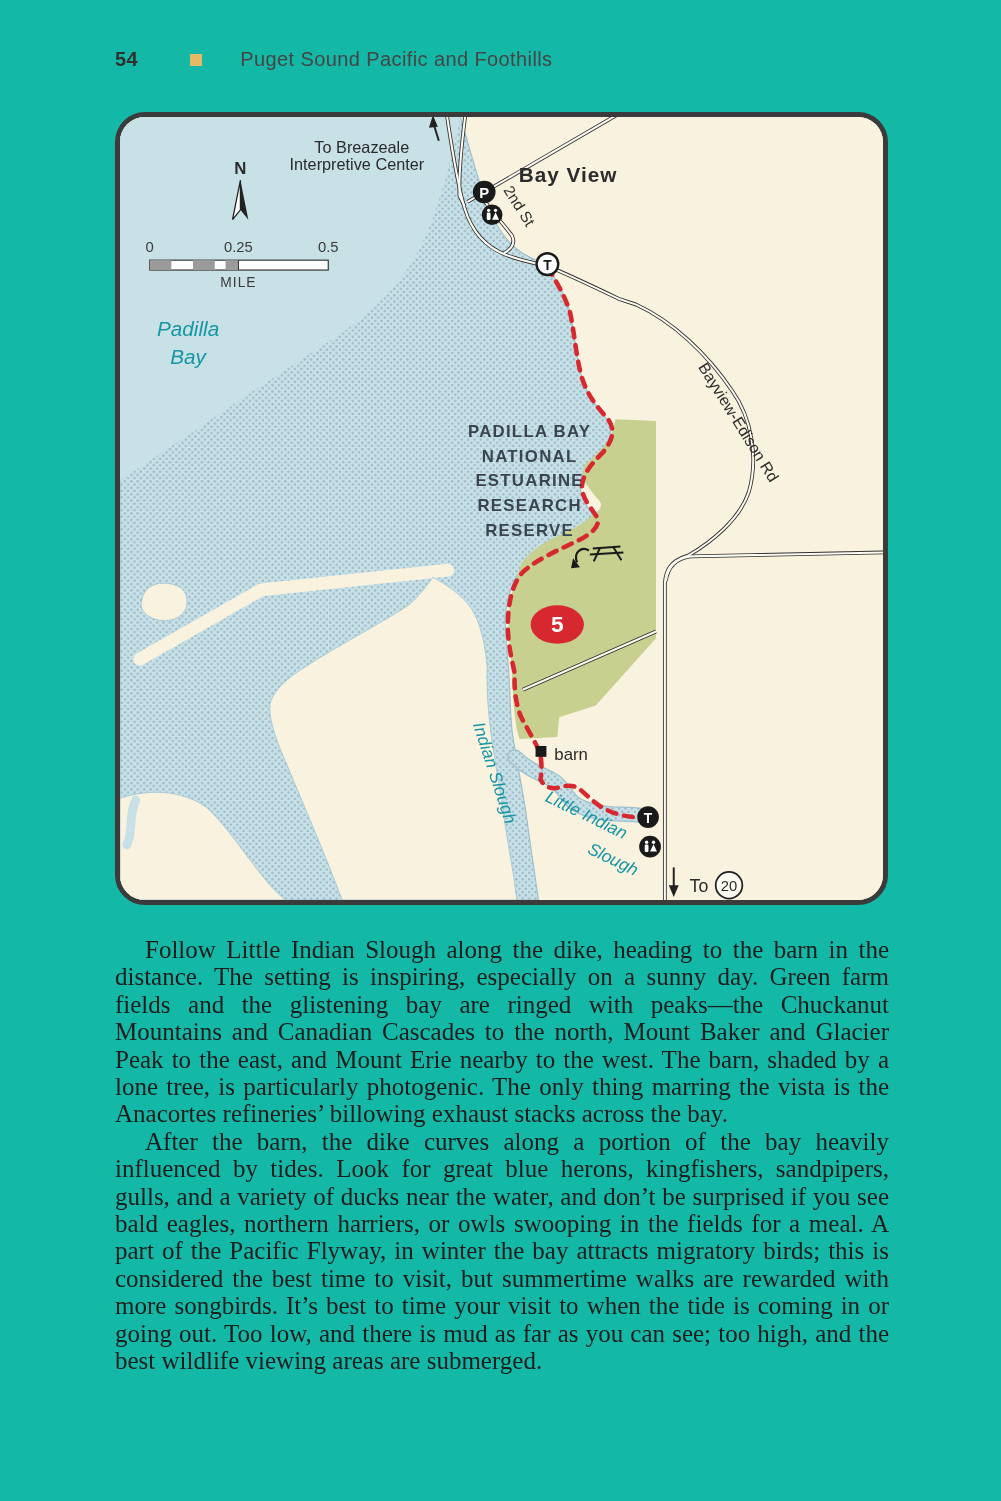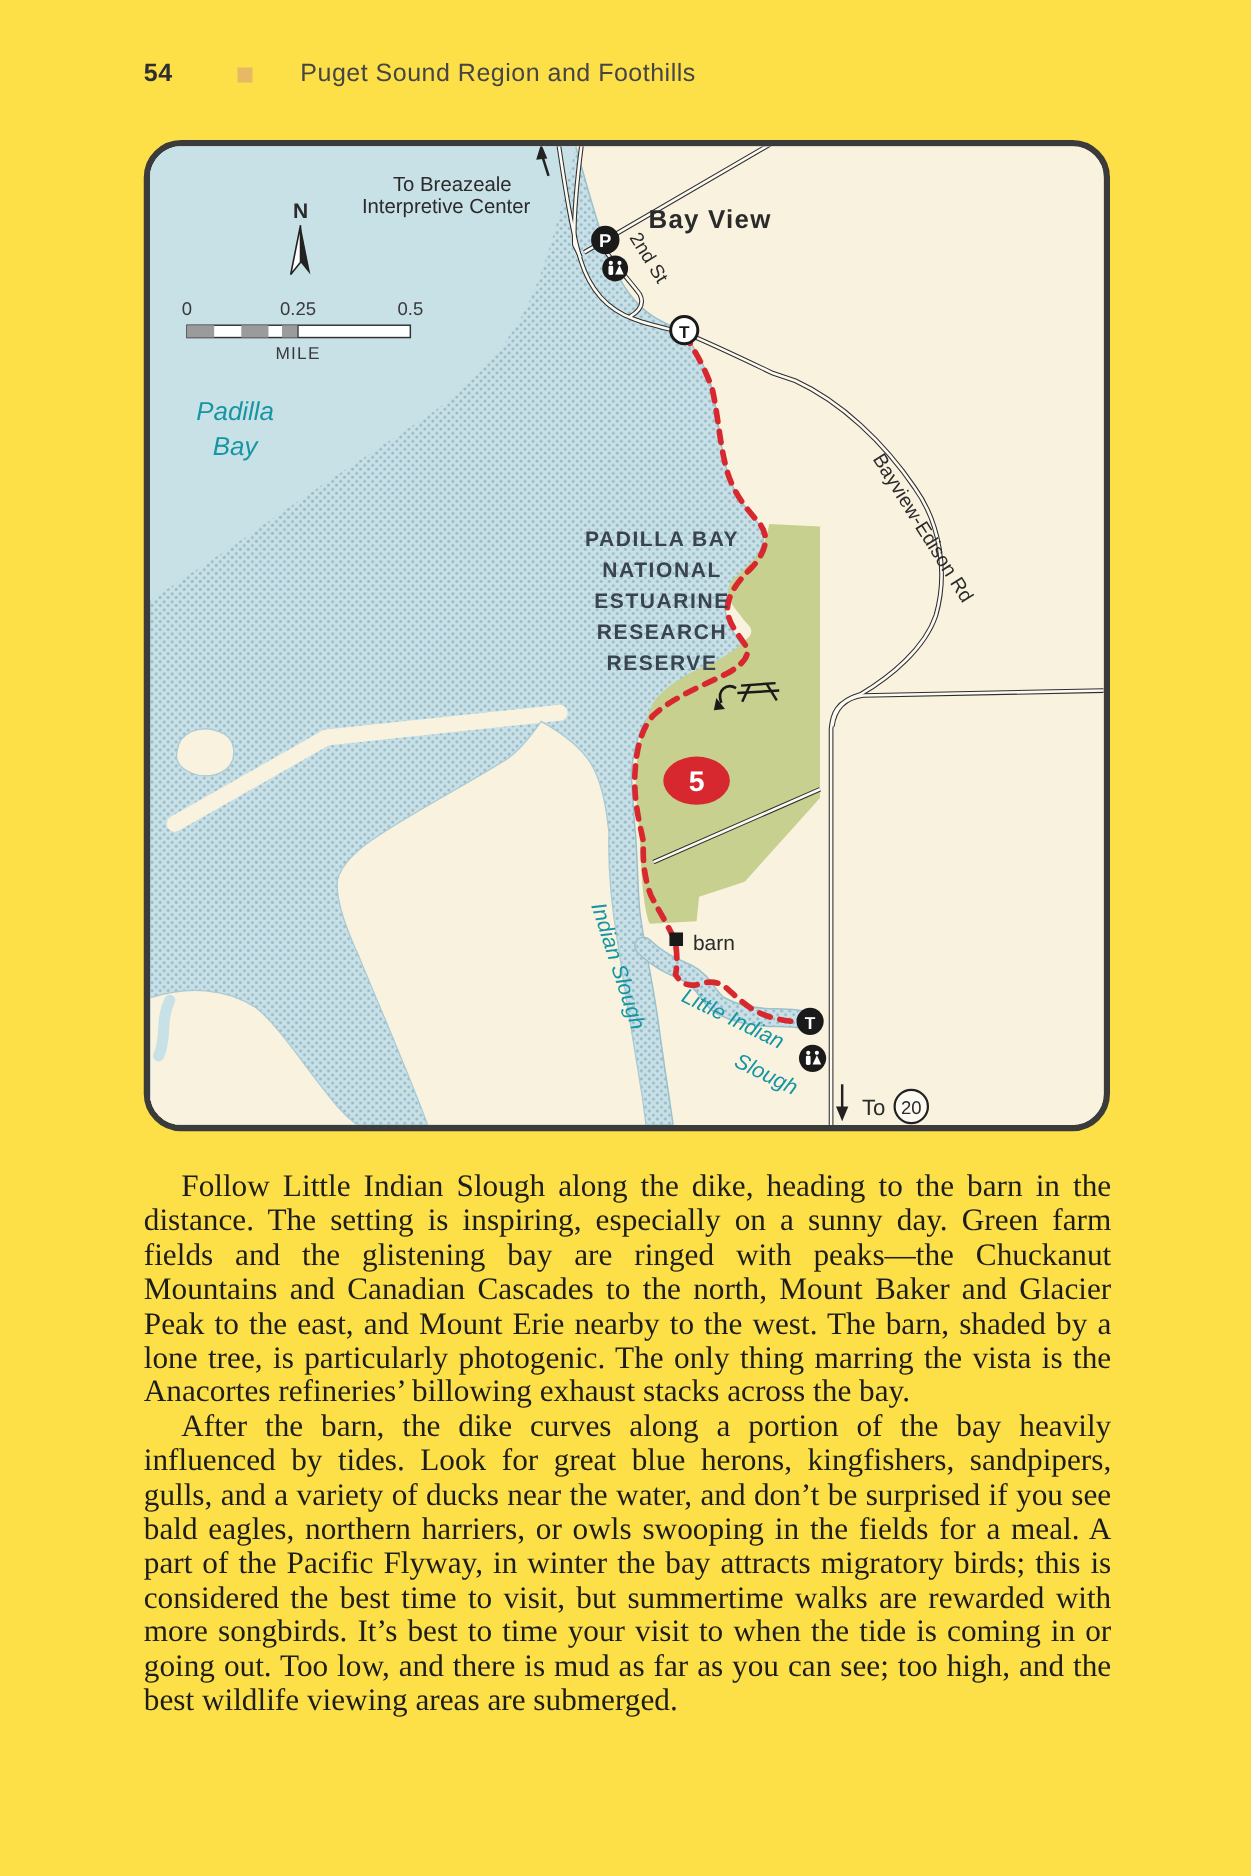--- a/index.html
+++ b/index.html
@@ -1,21 +1,21 @@
 <!DOCTYPE html>
 <html style="--land: #F9F2DF; --water: #C8E1E7; --stipple: #8FAFC0; --green: #C7D08F; --trail: #D7282F; --teal: #1695A3; --ink: #2B2B2B; --reserve_ink: #39444E; --frame: #3B3B3B; --accent: #E8B964; --roadfill: #FCFAF1;"><head>
 <meta charset="utf-8">
 <style>
   :root{
     --land:#F9F2DF; --water:#C8E1E7; --stipple:#8FAFC0; --green:#C7D08F;
     --trail:#D7282F; --teal:#1695A3; --ink:#2B2B2B; --reserve_ink:#39444E;
     --frame:#3B3B3B; --accent:#E8B964; --roadfill:#FCFAF1;
   }
   html,body{margin:0;padding:0;background:#ffffff;}
-  .page{position:relative;width:1001px;height:1501px;background:#fde047;overflow:hidden;
+  .page{position:relative;width:1001px;height:1501px;background:#14b8a6;overflow:hidden;
         font-family:"Liberation Sans",sans-serif;}
   .hdr{position:absolute;left:115px;top:48px;width:773px;display:flex;align-items:center;
        color:#3d3d3d;}
   .hdr .num{font-weight:bold;font-size:20px;color:#2f2f2f;letter-spacing:.5px;}
   .hdr .sq{width:12px;height:12px;background:var(--accent);margin-left:52px;margin-right:38px;}
   .hdr .ttl{font-size:20px;color:#454545;letter-spacing:.4px;}
   .map-frame{position:absolute;left:115px;top:112px;width:773px;height:793px;
              border:5px solid var(--frame);border-radius:30px;overflow:hidden;
              box-sizing:border-box;background:var(--land);}
   .map-frame svg{display:block;width:100%;height:100%;}
@@ -28,21 +28,21 @@
   .tlabel{fill:var(--teal);font-style:italic;}
 </style>
 </head>
 <body>
 
 <div class="page">
 
   <div class="hdr">
     <span class="num">54</span>
     <span class="sq"></span>
-    <span class="ttl">Puget Sound Region and Foothills</span>
+    <span class="ttl">Puget Sound Pacific and Foothills</span>
   </div>
 
   <div class="map-frame">
   <svg viewBox="0 0 773 793" preserveAspectRatio="none">
     <defs>
       <pattern id="stip" width="6.5" height="6.5" patternUnits="userSpaceOnUse">
         <rect width="6.5" height="6.5" fill="var(--water)"></rect>
         <circle cx="1.7" cy="1.7" r="1.25" style="fill:var(--stipple)" opacity="0.8"></circle>
         <circle cx="5.0" cy="5.0" r="1.25" style="fill:var(--stipple)" opacity="0.8"></circle>
       </pattern>

